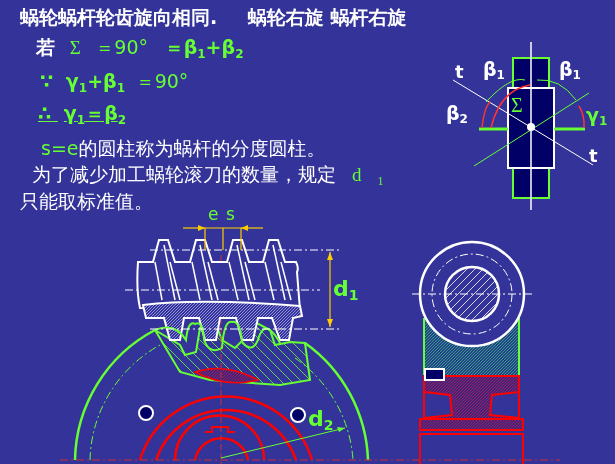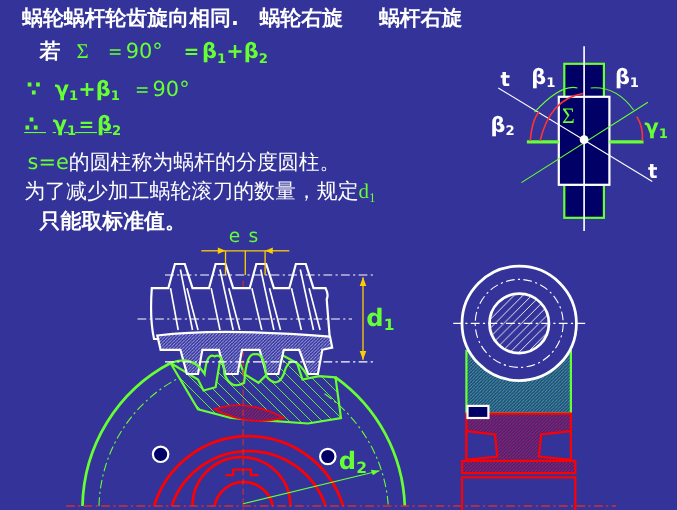--- a/index.html
+++ b/index.html
@@ -1,30 +1,30 @@
 <!DOCTYPE html>
 <html><head>
 <meta charset="utf-8">
 <style>
   html,body{margin:0;padding:0;}
   body{width:615px;height:464px;background:#333399;position:relative;overflow:hidden;font-family:"DejaVu Sans","Liberation Sans",sans-serif;}
   .t{position:absolute;white-space:nowrap;color:#ffffff;font-size:19px;line-height:22px;font-weight:bold;}
-  .g{color:#66ff33;}
+  .g{color:#66ff33;margin-left:16px;}
   .serif{font-family:"Liberation Serif","DejaVu Serif",serif;font-weight:normal;}
   .sub{font-size:12px;vertical-align:-4px;}
   svg{position:absolute;left:0;top:0;}
   .lbl{font-family:"DejaVu Sans","Liberation Sans",sans-serif;font-weight:bold;}
 </style>
 </head>
 <body>
 
 <div class="t" style="left:20px;top:6px;">
   <span>蜗轮蜗杆轮齿旋向相同.</span>
-  <span style="margin-left:12px">蜗轮右旋</span>
-  <span style="margin-left:26px">蜗杆右旋</span>
+  <span style="margin-left:24px">蜗轮右旋</span>
+  <span style="">蜗杆右旋</span>
 </div>
 
 <div class="t" style="left:20px;top:36px;margin-left:16px;">
   <span>若</span>
   <span class="g serif" style="margin-left:8px">Σ</span>
   <span class="g" style="font-weight:normal;margin-left:8px">＝90°</span>
   <span class="g" style="margin-left:10px"><span>＝β</span><span class="sub">1</span><span>+β</span><span class="sub">2</span></span>
 </div>
 
 <div class="t g" style="left:24px;top:70px;">
@@ -35,25 +35,25 @@
 
 <div class="t g" style="left:22px;top:102px;text-decoration:underline;">
   <span>∴</span>
   <span style="margin-left:6px">γ</span><span class="sub">1</span><span>＝β</span><span class="sub">2</span>
 </div>
 
 <div class="t" style="left:25px;top:137px;font-weight:normal;text-align:right;">
   <span class="g">s=e</span><span>的圆柱称为蜗杆的分度圆柱。</span>
 </div>
 
-<div class="t" style="left:22px;top:163px;font-weight:normal;">
+<div class="t" style="left:32px;top:163px;font-weight:normal;">
   <span>为了减少加工蜗轮滚刀的数量，规定</span><span class="g serif">d</span><span class="g serif sub">1</span>
 </div>
 
-<div class="t" style="left:20px;top:190px;font-weight:bold;margin-left:16px;">
+<div class="t" style="left:20px;top:190px;font-weight:normal;">
   <span>只能取标准值。</span>
 </div>
 
 <svg width="615" height="464">
 
   <rect x="513" y="58" width="36" height="38" fill="#000066" stroke="#66ff33" stroke-width="2"></rect>
   <rect x="513" y="168" width="36" height="30" fill="#000066" stroke="#66ff33" stroke-width="2"></rect>
   <rect x="508" y="88" width="46" height="80" fill="#000066" stroke="#ffffff" stroke-width="2"></rect>
 
   <line x1="531" y1="42" x2="531" y2="210" stroke="#ffffff" stroke-width="1.5"></line>

